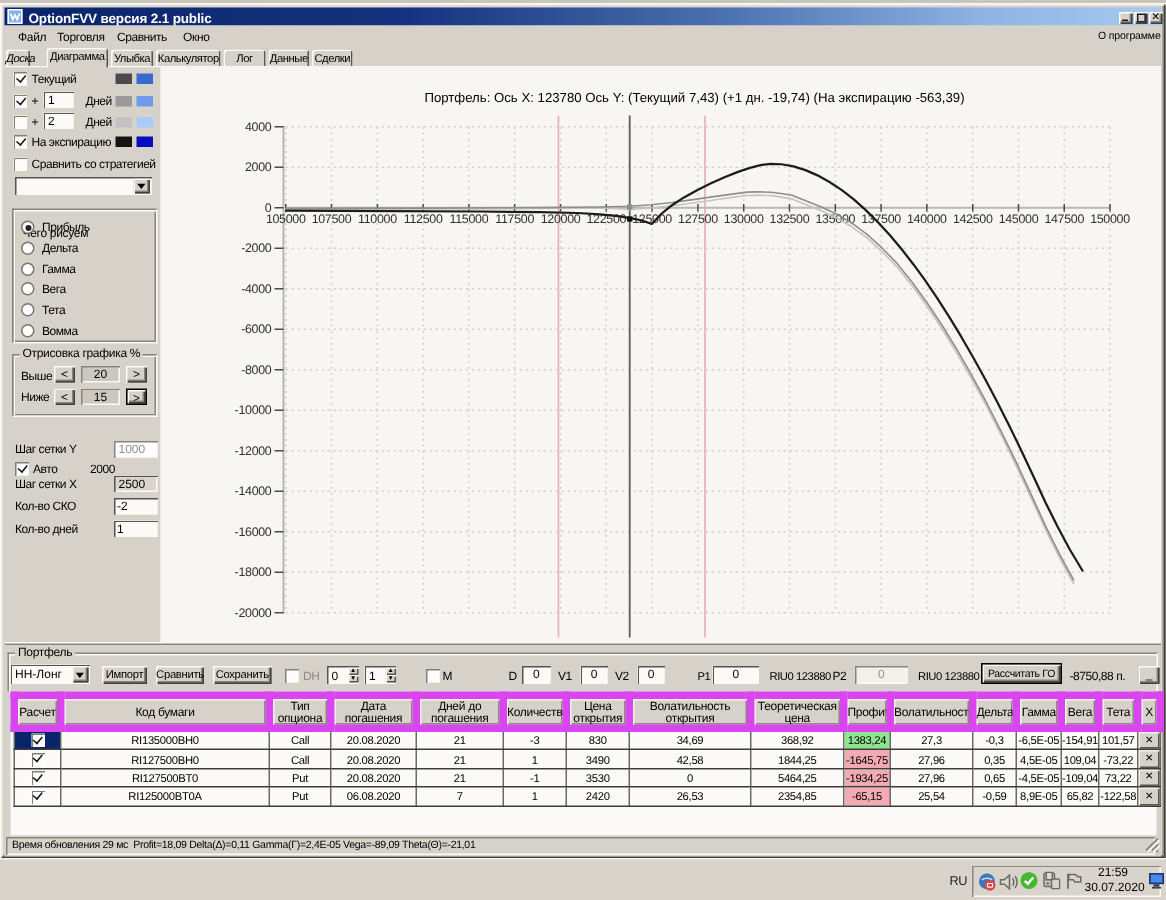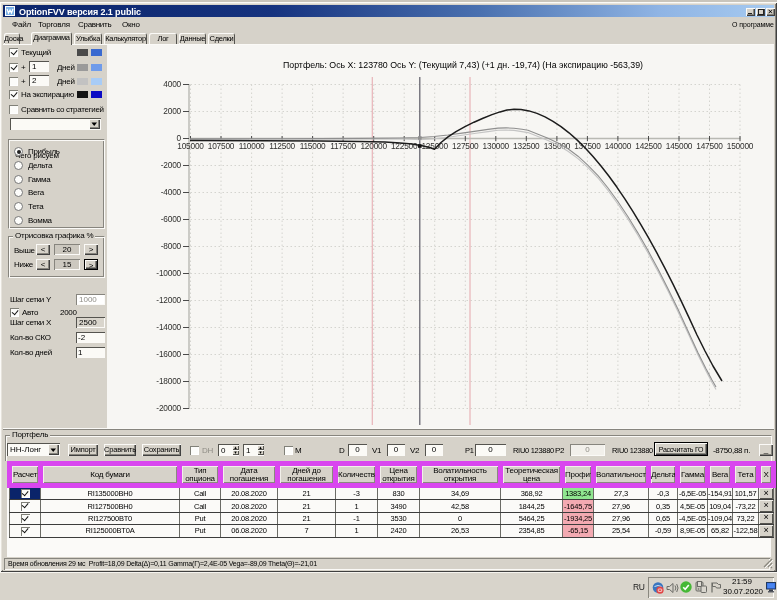--- a/index.html
+++ b/index.html
@@ -59,21 +59,21 @@
     <div class="abs btn" style="left:766px;top:6px;width:9px;height:8px;font-size:7px;line-height:8px;">✕</div>
 
     <div class="abs" style="left:3px;top:15px;width:771px;height:14px;background:#d6d2c9;"></div>
     <div class="lbl" style="left:12px;top:18px;font-size:8px;letter-spacing:-0.2px;">Файл</div>
     <div class="lbl" style="left:38px;top:18px;font-size:8px;letter-spacing:-0.2px;">Торговля</div>
     <div class="lbl" style="left:78px;top:18px;font-size:8px;letter-spacing:-0.3px;">Сравнить</div>
     <div class="lbl" style="left:122px;top:18px;font-size:8px;letter-spacing:-0.2px;">Окно</div>
     <div class="lbl" style="left:732px;top:19px;font-size:7px;letter-spacing:-0.1px;">О программе</div>
 
     <div class="abs" style="left:3px;top:29px;width:771px;height:14px;background:#d6d2c9;"></div>
-    <div class="tab" style="left:4px;width:16px;">Доска</div>
+    <div class="tab" style="left:4px;width:16px;font-style:italic;">Доска</div>
     <div class="tab active" style="left:31px;width:41px;">Диаграмма</div>
     <div class="tab" style="left:74px;width:28px;">Улыбка</div>
     <div class="tab" style="left:104px;width:43px;">Калькулятор</div>
     <div class="tab" style="left:149px;width:28px;">Лог</div>
     <div class="tab" style="left:179px;width:27px;">Данные</div>
     <div class="tab" style="left:208px;width:27px;">Сделки</div>
     <div class="abs" style="left:3px;top:42px;width:771px;height:1px;background:#fbfaf7;"></div>
     <div class="abs" style="left:32px;top:42px;width:40px;height:1px;background:#d6d2c9;"></div>
 
     <div class="abs" style="left:3px;top:43px;width:104px;height:383px;background:#d6d2c9;"></div>

